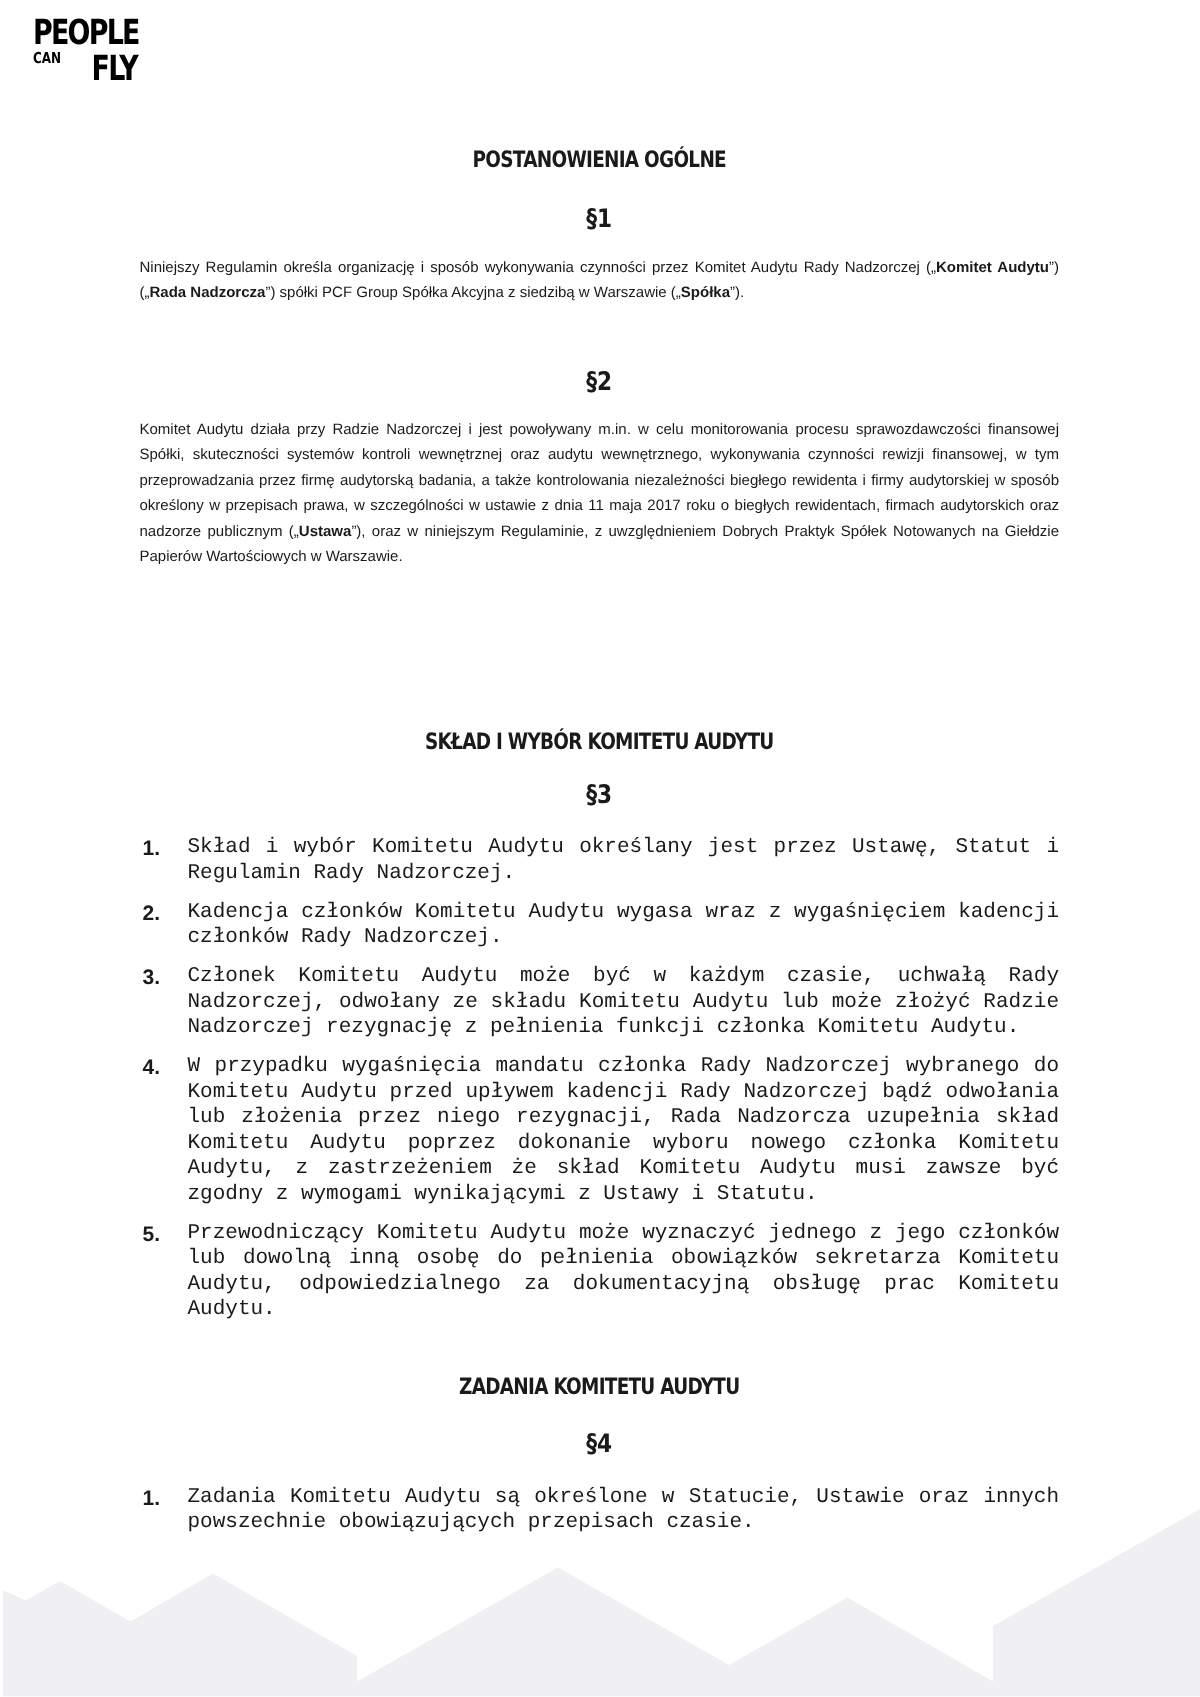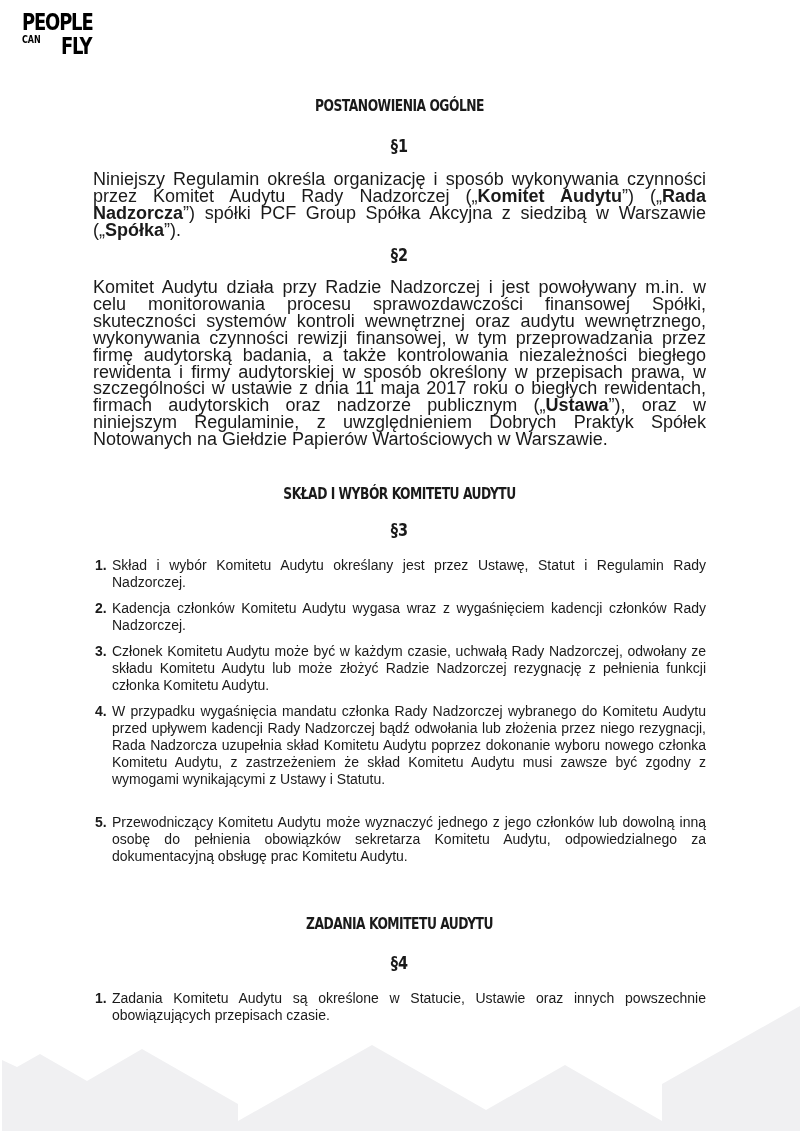--- a/index.html
+++ b/index.html
@@ -27,25 +27,25 @@
     font-size: 15px; letter-spacing: -0.6px;
     transform: scaleX(0.82); transform-origin: center;
   }
   .para-num {
     position: absolute; left: 0; width: 613px; text-align: center;
     font-family: "DejaVu Sans", sans-serif; font-weight: bold; font-size: 17px;
     transform: scaleX(0.85);
   }
   .para {
     position: absolute; left: 0; width: 613px;
-    font-size: 18px; line-height: 16.9px; text-align: justify;
+    font-size: 10px; line-height: 16.9px; text-align: justify;
   }
   .list-item { position: absolute; left: 0; width: 613px; font-size: 14px; line-height: 16.9px; }
   .list-item .num { position: absolute; left: 2px; top: 0; font-weight: bold; }
-  .list-item .txt { margin-left: 19px; text-align: justify; display: block; }
+  .list-item .txt { margin-left: 32px; text-align: justify; display: block; font-family: Liberation Mono, monospace; }
   b { font-weight: bold; }
 </style>
 </head>
 <body>
 
 <svg class="mountains" viewBox="0 0 800 1131" preserveAspectRatio="none">
   <polygon fill="#f0f0f2" points="2,1060 17,1067 40,1054 87,1081 142,1049 238,1104 238,1121 372,1045 486,1110 565,1065 662,1121 662,1084 800,1006 800,1131 2,1131"></polygon>
 </svg>
 
 <div class="logo">

